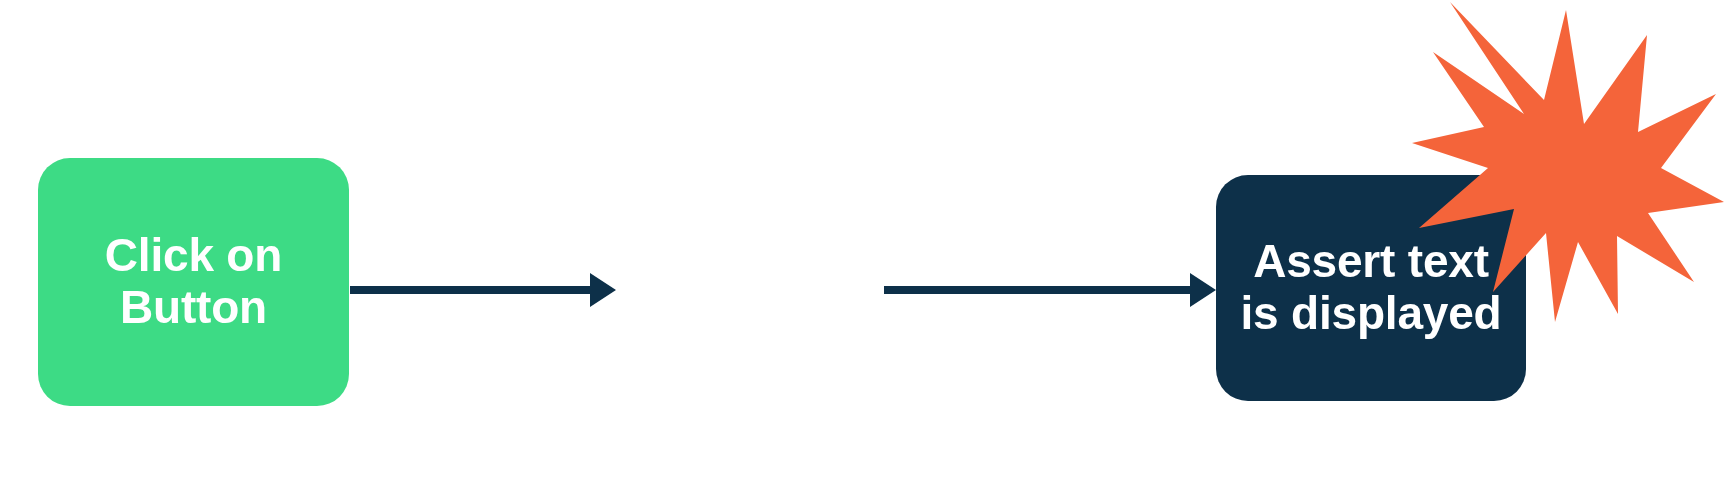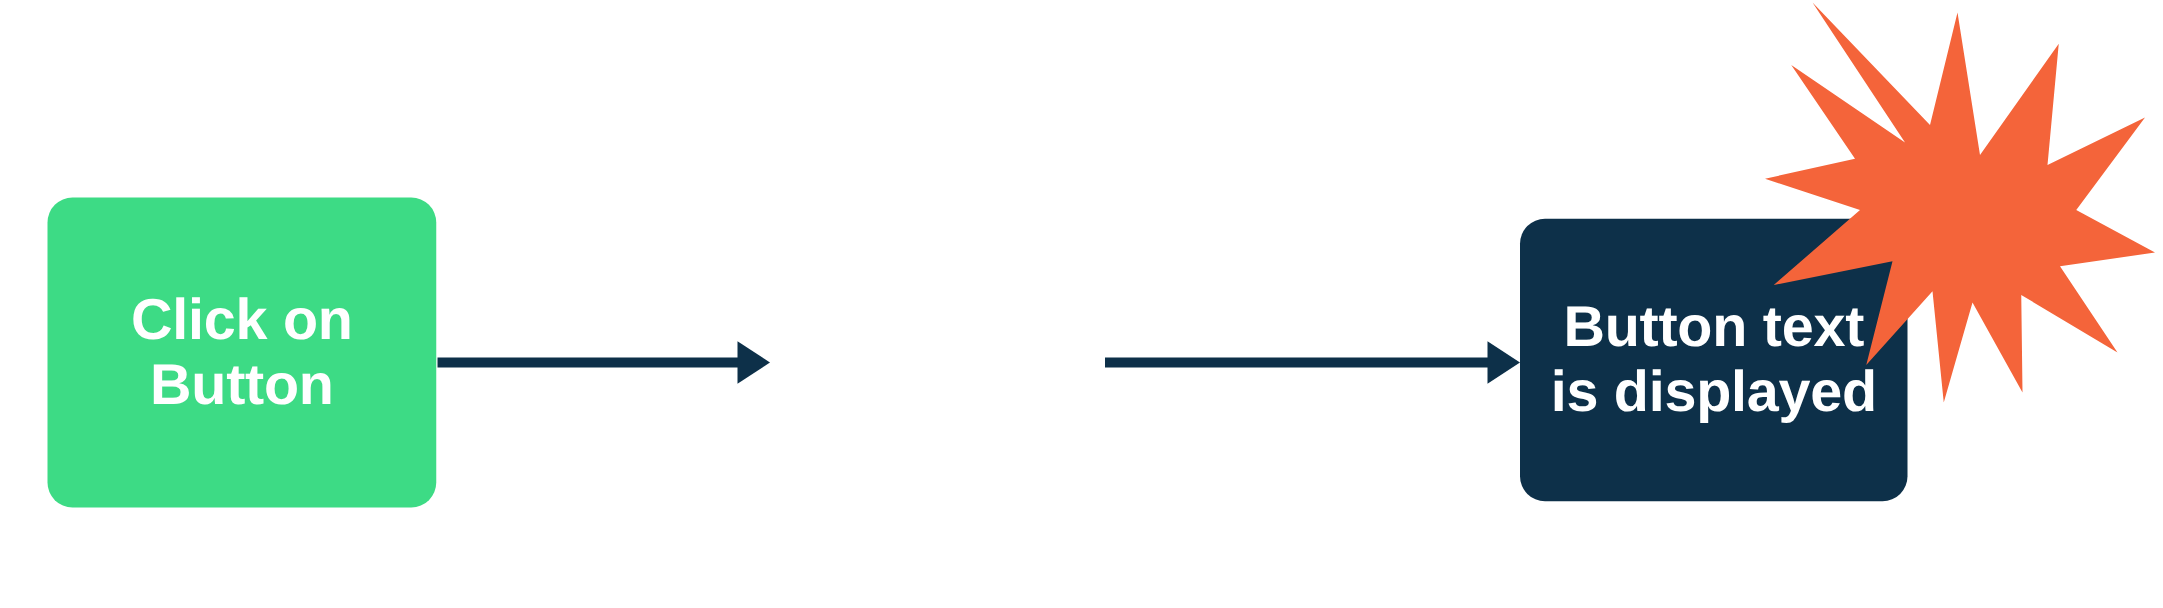--- a/index.html
+++ b/index.html
@@ -17,21 +17,21 @@
     height: 486px;
     background: #ffffff;
     overflow: hidden;
   }
   .node {
     position: absolute;
     display: flex;
     align-items: center;
     justify-content: center;
     box-sizing: border-box;
-    border-radius: 20px;
+    border-radius: 32px;
     text-align: center;
   }
   .node-label {
     color: #ffffff;
     font-family: "Liberation Sans", sans-serif;
     font-weight: bold;
     line-height: 1.12;
     letter-spacing: -0.2px;
     white-space: pre-line;
     padding: 0 10px;
@@ -110,21 +110,21 @@
     <div class="head"></div>
   </div>
 
   <div class="node" id="node-click">
     <span class="node-label">Click on
 Button</span>
   </div>
 
 
   <div class="node" id="node-assert">
-    <span class="node-label">Button text
+    <span class="node-label">Assert text
 is displayed</span>
   </div>
 
   <div id="starburst">
     <svg viewBox="0 0 326 320" xmlns="http://www.w3.org/2000/svg" aria-hidden="true">
       <polygon fill="#f4643a" points="168,8 186,122 249,33 240,130 318,92 263,166 326,200 250,211 296,280 219,234 220,312 180,240 157,320 148,231 95,290 116,207 21,226 90,166 14,141 86,125 35,50 126,112 52,0 146,98"></polygon>
     </svg>
   </div>
 
 </div>

